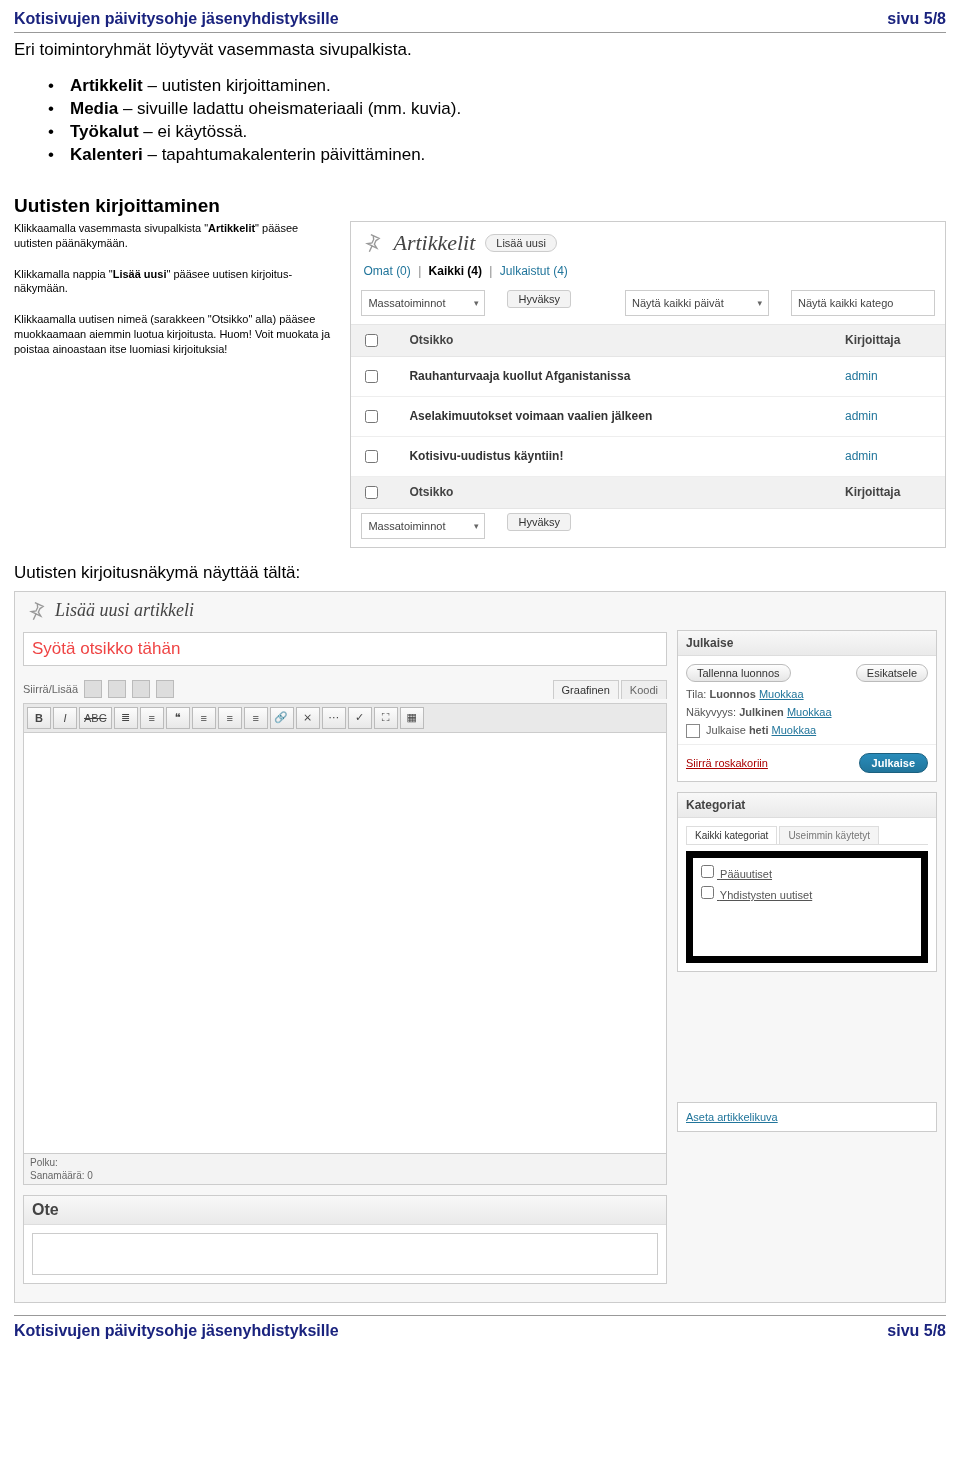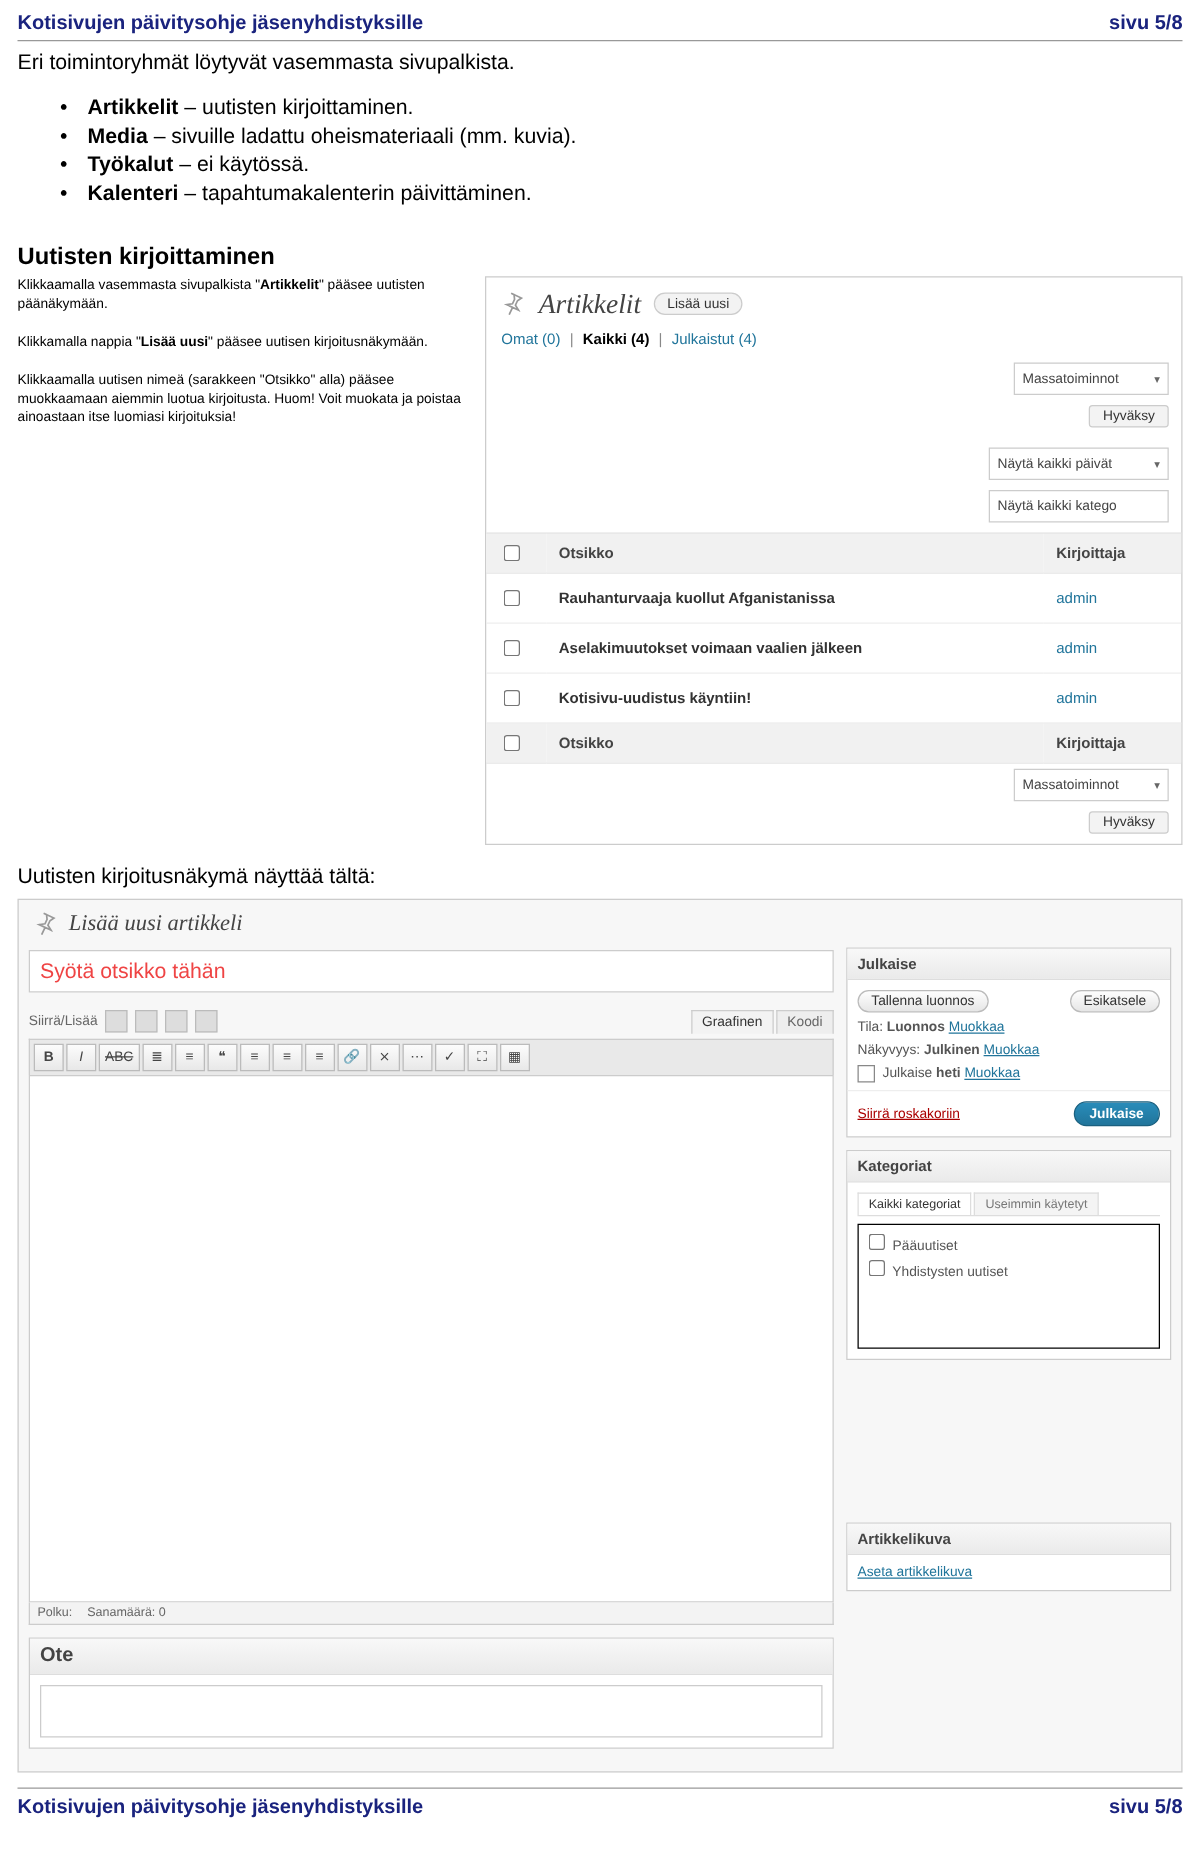--- a/index.html
+++ b/index.html
@@ -115,24 +115,23 @@
   .subsubsub {
     padding: 0 12px 8px 12px;
     color: #888;
     font-size: 12px;
   }
   .subsubsub .sep { margin: 0 4px; }
   .subsubsub .lnk { color: #21759b; }
   .subsubsub .cur { color: #000; font-weight: bold; }
   .toolbar-row {
     display: flex;
-    gap: 8px;
+    gap: 22px;
     padding: 4px 10px 8px 10px;
-    align-items: flex-end;
-    flex-direction: column;
+    align-items: flex-start;
   }
   .sel, .txtin {
     border: 1px solid #ccc;
     background: #fff;
     padding: 2px 6px;
     font-size: 11px;
     color: #444;
     height: 20px;
     display: flex;
     align-items: center;
@@ -269,21 +268,22 @@
     height: 420px;
   }
   .status-bar {
     background: #f3f3f3;
     border: 1px solid #ccc;
     border-top: none;
     padding: 3px 6px;
     font-size: 10px;
     color: #666;
     display: flex;
-    gap: 12px;
+    flex-direction: column;
+    gap: 2px;
     align-items: flex-start;
   }
   .metabox {
     border: 1px solid #ccc;
     background: #fff;
     margin-bottom: 10px;
   }
   .metabox .mb-head {
     background: linear-gradient(#f8f8f8,#eaeaea);
     border-bottom: 1px solid #ddd;
@@ -338,23 +338,24 @@
     border-bottom: none;
     margin-right: 2px;
     background: #f4f4f4;
     cursor: pointer;
   }
   .cat-tab.active {
     background: #fff;
     color: #333;
   }
   .cat-list {
-    border: 1px solid #000000;
+    border: 7px solid #000000;
     height: 90px;
     padding: 4px;
+    text-decoration: underline;
   }
   .cat-list label {
     display: block;
     font-size: 11px;
     color: #555;
     margin-bottom: 2px;
   }
   .tag-input-row {
     display: flex;
     gap: 4px;
@@ -607,21 +608,20 @@
             <label><input type="checkbox" style=""> <span>Pääuutiset</span></label>
             <label><input type="checkbox" style=""> <span>Yhdistysten uutiset</span></label>
           </div>
         </div>
       </div>
 
       <div style="height:120px"></div>
 
 
       <div class="metabox">
-        <div class="mb-head">Artikkelikuva</div>
         <div class="mb-body">
           <span class="link-blue">Aseta artikkelikuva</span>
         </div>
       </div>
     </div>
   </div>
 </div>
 
 <div class="footer-bar">
   <span class="footer-title">Kotisivujen päivitysohje jäsenyhdistyksille</span>

